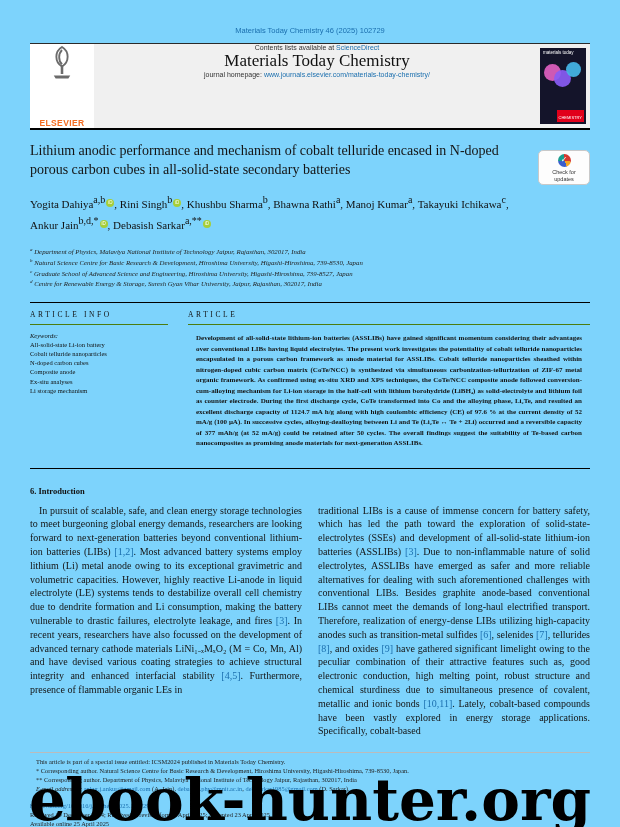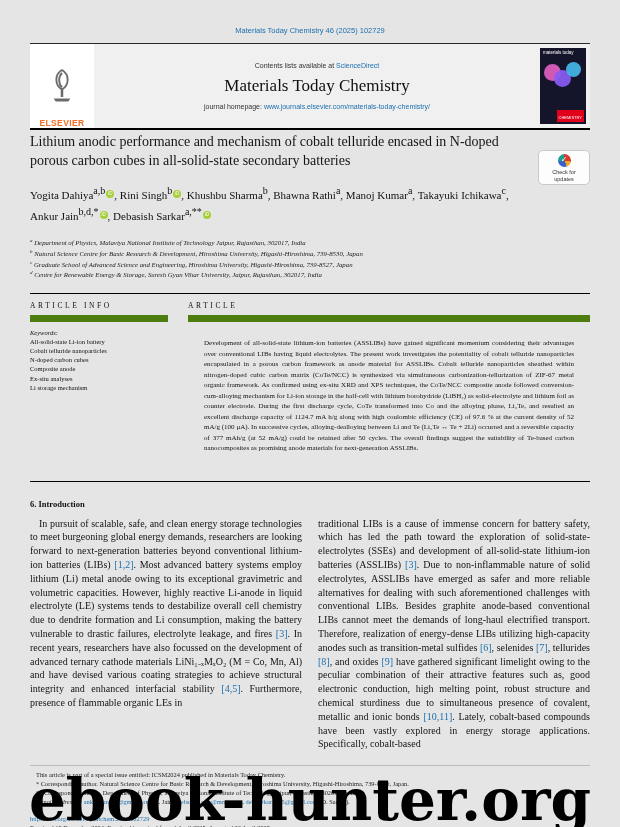--- a/index.html
+++ b/index.html
@@ -1,31 +1,31 @@
 <!DOCTYPE html>
 <html><head>
 <meta charset="utf-8">
 <style>
   html,body { margin:0; padding:0; background:#fff; }
-  .page { position:relative; width:620px; height:827px; margin:0 auto; background:#e5e5e5;
+  .page { position:relative; width:620px; height:827px; margin:0 auto; background:#7dd3fc;
           font-family:"Liberation Serif", serif; color:#111; overflow:hidden; }
 
   
   .citation { margin-top:26px; text-align:center; font-family:"Liberation Sans",sans-serif;
               font-size:7.5px; color:#1b6fae; }
 
   
   .header-box { margin:8px 30px 0; background:#f0f0f0; border-top:1px solid #2a2a2a;
                 display:flex; align-items:stretch; height:84px; }
   .elsevier { width:64px; background:#fff; display:flex; flex-direction:column;
-              align-items:center; justify-content:flex-end; gap:15px; }
+              align-items:center; justify-content:space-between; gap:15px; }
   .els-wordmark { font-family:"Liberation Sans",sans-serif; font-weight:bold; font-size:8.5px;
                   color:#f36c21; letter-spacing:0.4px; }
   .header-center { flex:1; display:flex; flex-direction:column; align-items:center;
-                   justify-content:center; gap:7px; }
+                   justify-content:flex-start; }
   .contents-line, .homepage-line { font-family:"Liberation Sans",sans-serif; font-size:7px; color:#333; }
   .link { color:#1b6fae; text-decoration:none; cursor:pointer; }
   .journal-title { font-size:17px; color:#101010; }
   .cover { width:46px; margin:4px 4px 4px 0; background:#14142a; position:relative;
            overflow:hidden; flex-shrink:0; }
   .cover-brand { font-family:"Liberation Sans",sans-serif; font-size:4.5px; color:#fff;
                  padding:3px 0 0 3px; line-height:1.1; }
   .cover-circles { position:relative; height:42px; }
   .cover-circles span { position:absolute; border-radius:50%; opacity:.92; }
   .cc1 { width:17px; height:17px; left:4px;  top:8px;  background:#e060c0; }
@@ -38,41 +38,41 @@
   
   .badge { position:absolute; right:30px; top:150px; width:46px; padding:3px 2px 2px;
            border:1px solid #c9c9c9; border-radius:5px; background:#fdfdfd; text-align:center; }
   .badge-icon { width:13px; height:13px; border-radius:50%; margin:0 auto 2px; position:relative;
                 background:conic-gradient(#d63a2f 0 100deg,#f5a623 100deg 160deg,#3a5fcd 160deg 270deg,#1a9e8f 270deg 360deg); }
   .badge-icon::after { content:"✓"; position:absolute; left:0; right:0; top:1px; color:#fff;
                        font-size:8px; font-family:"Liberation Sans",sans-serif; }
   .badge-text { font-family:"Liberation Sans",sans-serif; font-size:5.5px; color:#333; line-height:1.2; }
 
   
-  .title { margin:3px 95px 0 30px; font-size:14px; font-weight:normal; line-height:1.34;
+  .title { margin:12px 95px 0 30px; font-size:14px; font-weight:normal; line-height:1.34;
            color:#141414; max-width:475px; }
   .authors { margin:13px 30px 0; font-size:11px; line-height:1.6; max-width:480px; }
   .asup { font-size:10px; }
   .orcid { display:inline-block; width:8px; height:8px; background:#a6ce39; border-radius:50%;
            color:#fff; font-family:"Liberation Sans",sans-serif; font-size:4.5px; line-height:8px;
            text-align:center; vertical-align:super; margin-left:1px; font-style:normal; cursor:pointer; }
   .orcid::before { content:"iD"; }
   .affiliations { margin:11px 30px 0; font-style:italic; font-size:6.8px; line-height:1.4; color:#222; }
   .affil sup { font-size:5px; }
 
   
   .info-block { margin:13px 30px 0; border-top:1px solid #000; border-bottom:1px solid #000;
                 display:flex; gap:20px; padding:7px 0 11px; }
   .col-info { width:138px; flex-shrink:0; }
   .col-abs { flex:1; }
-  .col-head { font-size:7.5px; letter-spacing:2.6px; border-bottom:7px solid #4d7c0f;
+  .col-head { font-size:7.5px; letter-spacing:2.6px; border-bottom:1px solid #4d7c0f;
               padding-bottom:5px; margin-bottom:7px; color:#111; }
   .kw-label { font-style:italic; font-size:6.5px; margin-bottom:1px; }
   .kw { font-size:6.5px; line-height:1.4; }
-  .abs-text { font-size:7px; line-height:1.5; text-align:justify; margin:16px; color:#141414; }
+  .abs-text { font-size:7px; line-height:1.5; text-align:justify; margin:8px; color:#141414;font-weight:bold; }
 
   
   .section-heading { margin:17px 30px 8px; font-size:8.5px; font-weight:bold; }
   .columns { margin:0 30px; display:flex; gap:16px; }
   .body-col { width:272px; font-size:10px; line-height:1.38; text-align:justify; margin:0; color:#141414; }
   .indent { text-indent:9px; }
   .ref { color:#1b6fae; cursor:pointer; }
 
   
   .foot-sep { margin:14px 30px 0; border-top:1px solid #bbb; }

